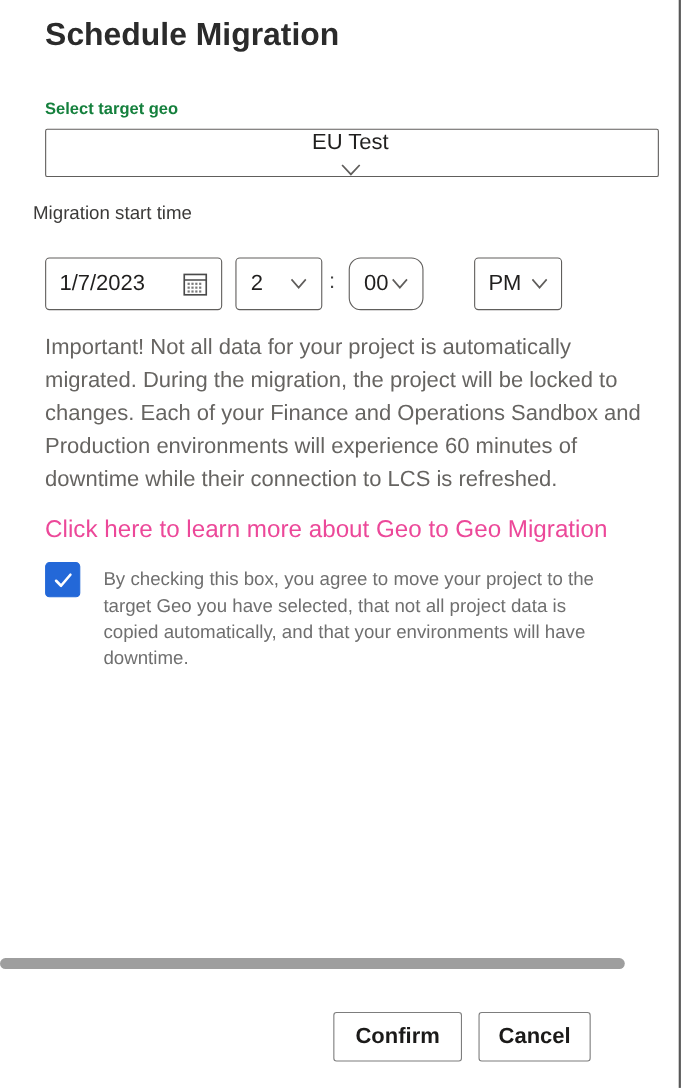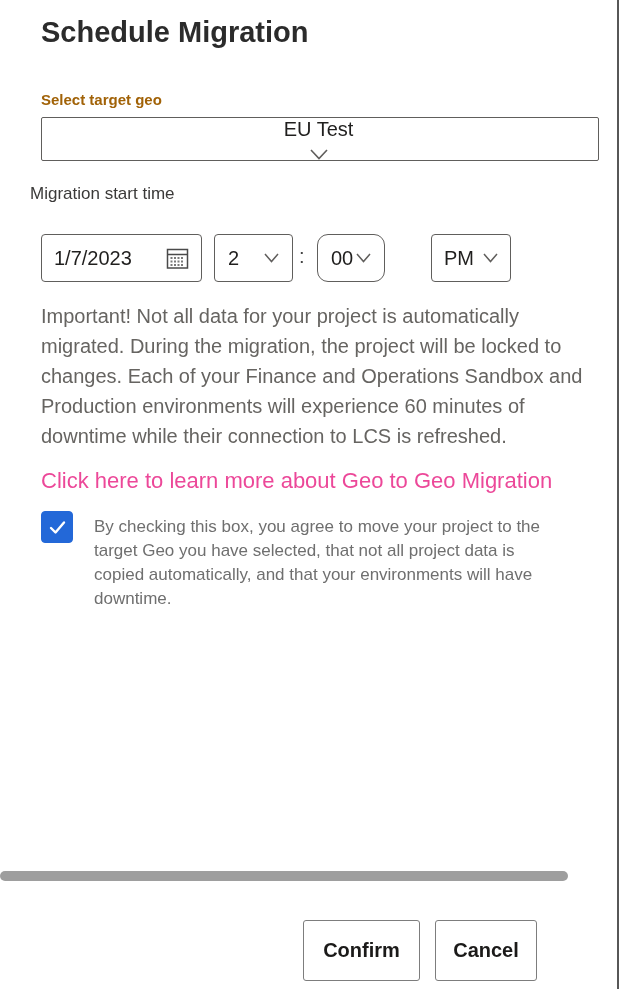--- a/index.html
+++ b/index.html
@@ -24,21 +24,21 @@
     font-size: 29px;
     font-weight: 600;
     color: #2b2b2b;
     white-space: nowrap;
   }
   .field-label-strong {
     position: absolute;
     left: 41px; top: 91px;
     font-size: 15px;
     font-weight: 600;
-    color: #a16207;
+    color: #15803d;
     white-space: nowrap;
   }
   .combo {
     position: absolute;
     left: 41px; top: 117px;
     width: 558px; height: 44px;
     border: 1px solid #605e5c;
     border-radius: 2px;
     background: #fff;
     display: flex;
@@ -124,21 +124,21 @@
     position: absolute;
     left: 0px; top: 871px;
     width: 568px; height: 10px;
     border-radius: 5px;
     background: #9e9e9e;
     cursor: grab;
   }
   .btn {
     position: absolute;
     top: 920px;
-    height: 61px;
+    height: 45px;
     background: #ffffff;
     border: 1px solid #7d7d7d;
     border-radius: 3px;
     box-sizing: border-box;
     display: flex;
     align-items: center;
     justify-content: center;
     font-size: 20px;
     font-weight: 600;
     color: #1b1a19;

